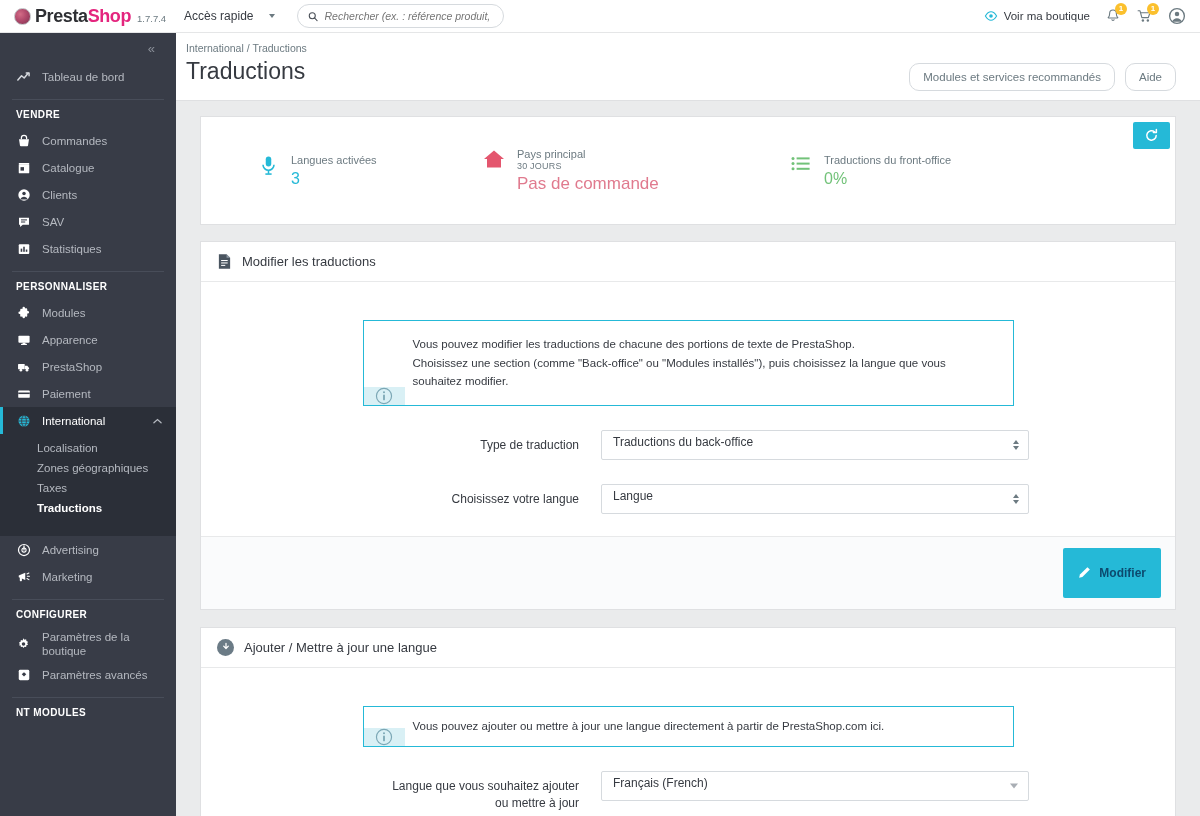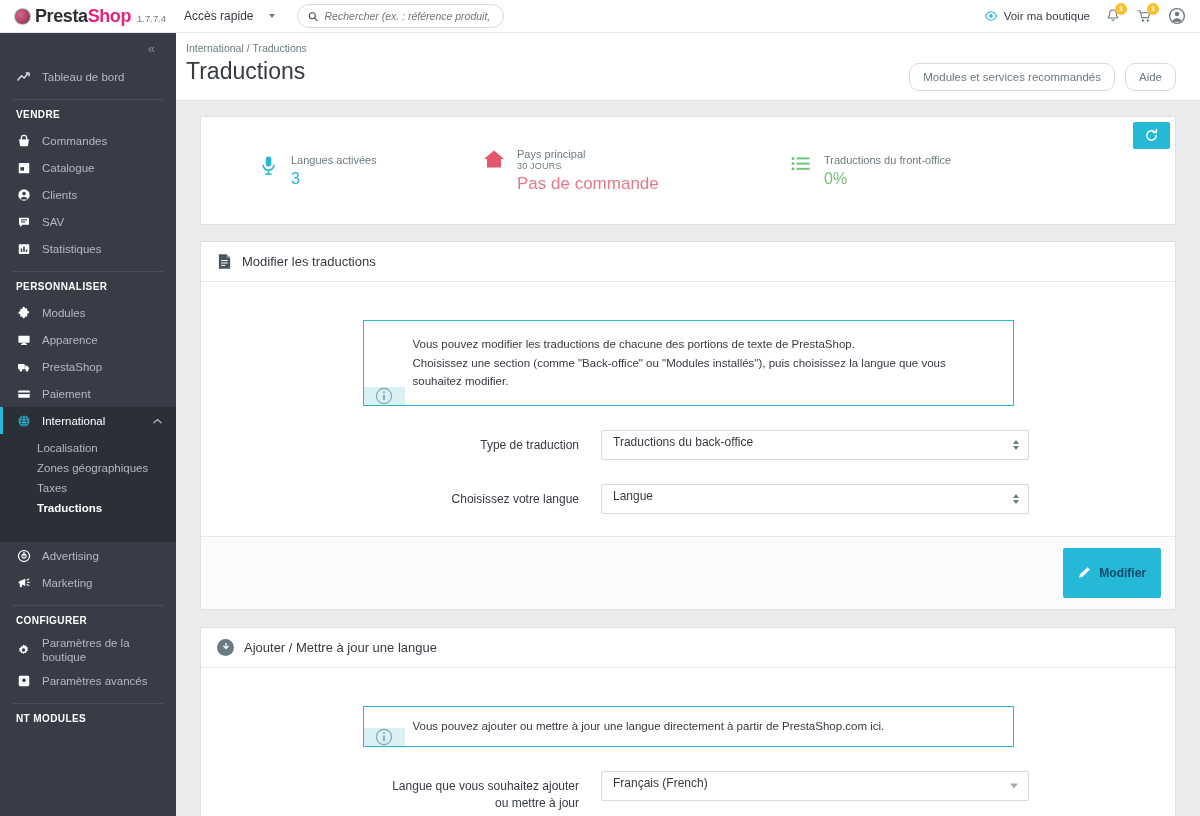--- a/index.html
+++ b/index.html
@@ -83,21 +83,21 @@
   }
   .nav-item.active {
     background: #2b2f38; color: #fff;
   }
   .nav-item.active::before {
     content: ""; position: absolute; left: 0; top: 0; width: 3px; height: 100%;
     background: #25b9d7;
   }
   .nav-item.active .ic { color: #25b9d7; }
   .nav-chevron { margin-left: auto; margin-right: 14px; color: #b5b9c0; font-size: 9px; }
-  .submenu { background: #2b2f38; padding: 4px 0 24px 0; }
+  .submenu { background: #2b2f38; padding: 4px 0 18px 0; }
   .submenu-item {
     font-size: 11.5px; color: #b5b9c0; padding: 4px 0 4px 37px; cursor: pointer;
   }
   .submenu-item.current { color: #fff; font-weight: bold; }
 
   
   .content {
     position: absolute; top: 33px; left: 176px; width: 1024px; height: 783px;
     background: #eaebec; overflow: hidden;
   }

